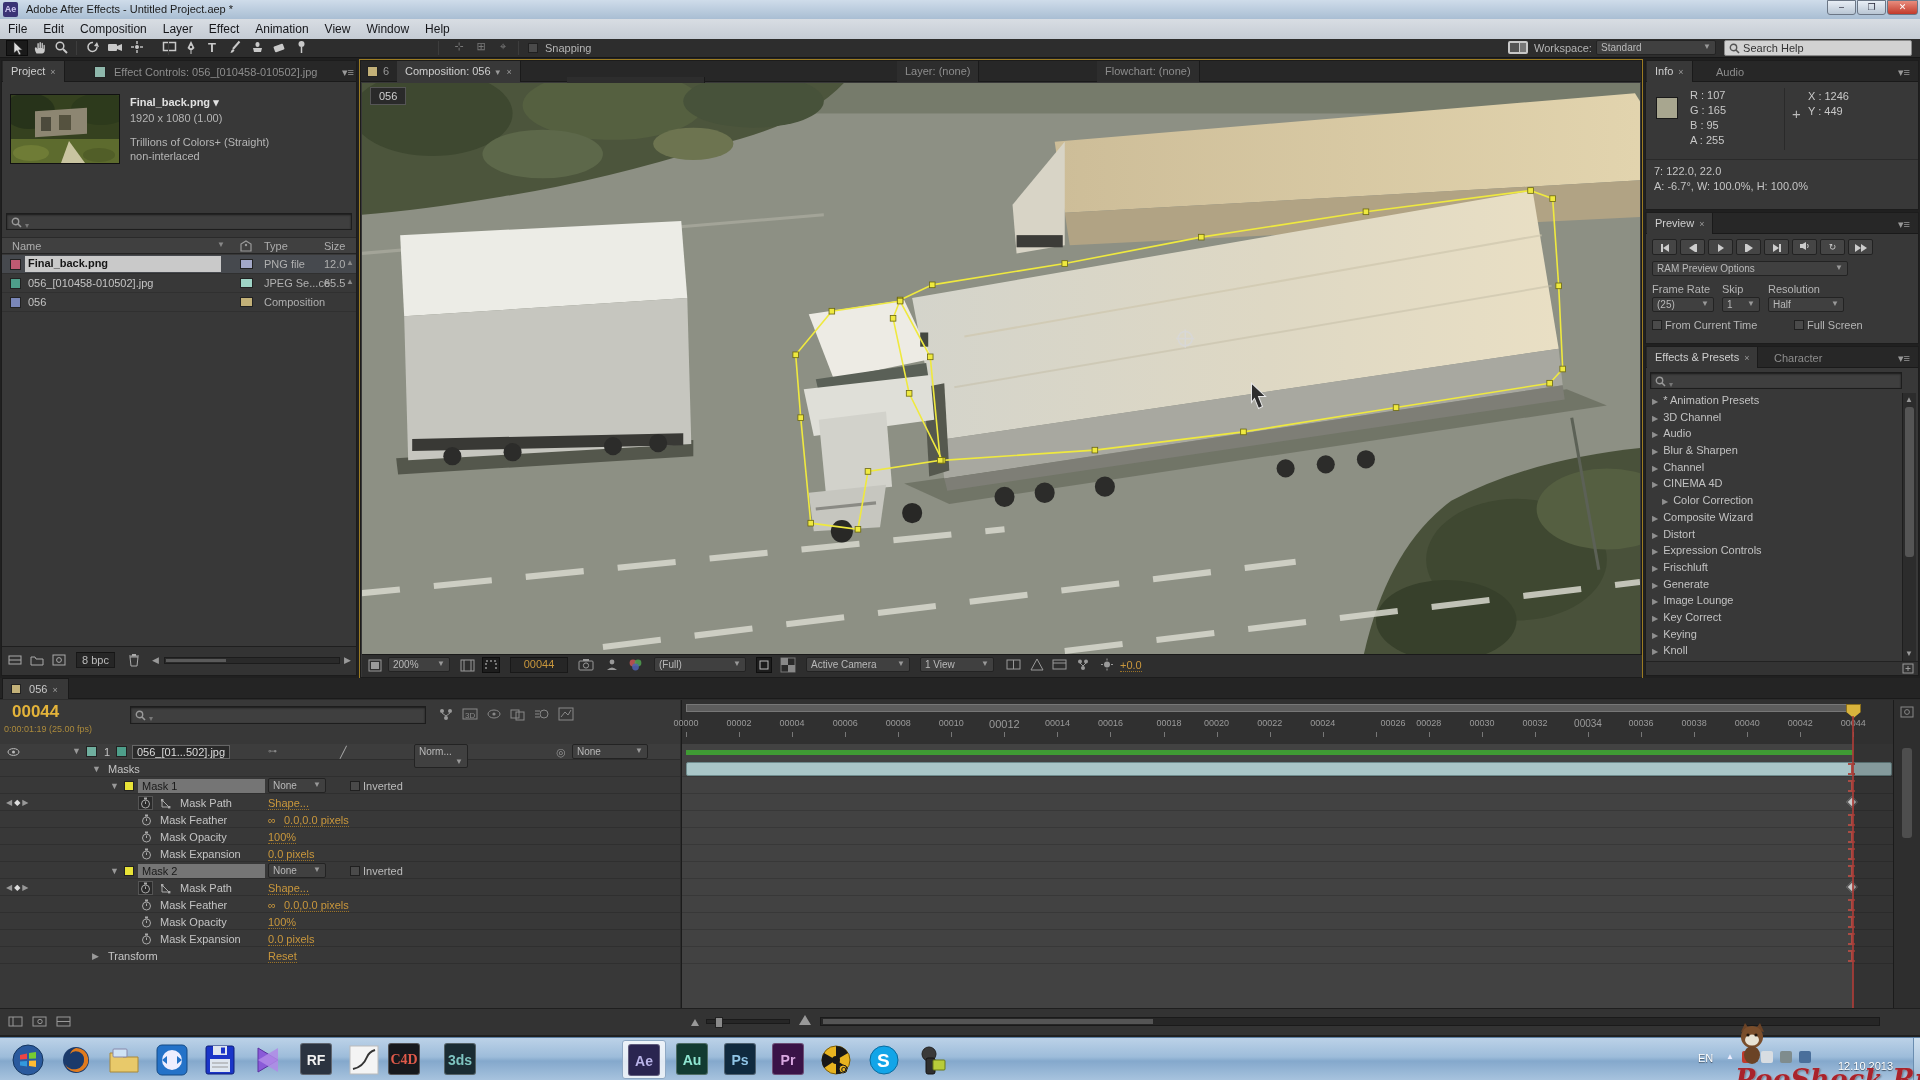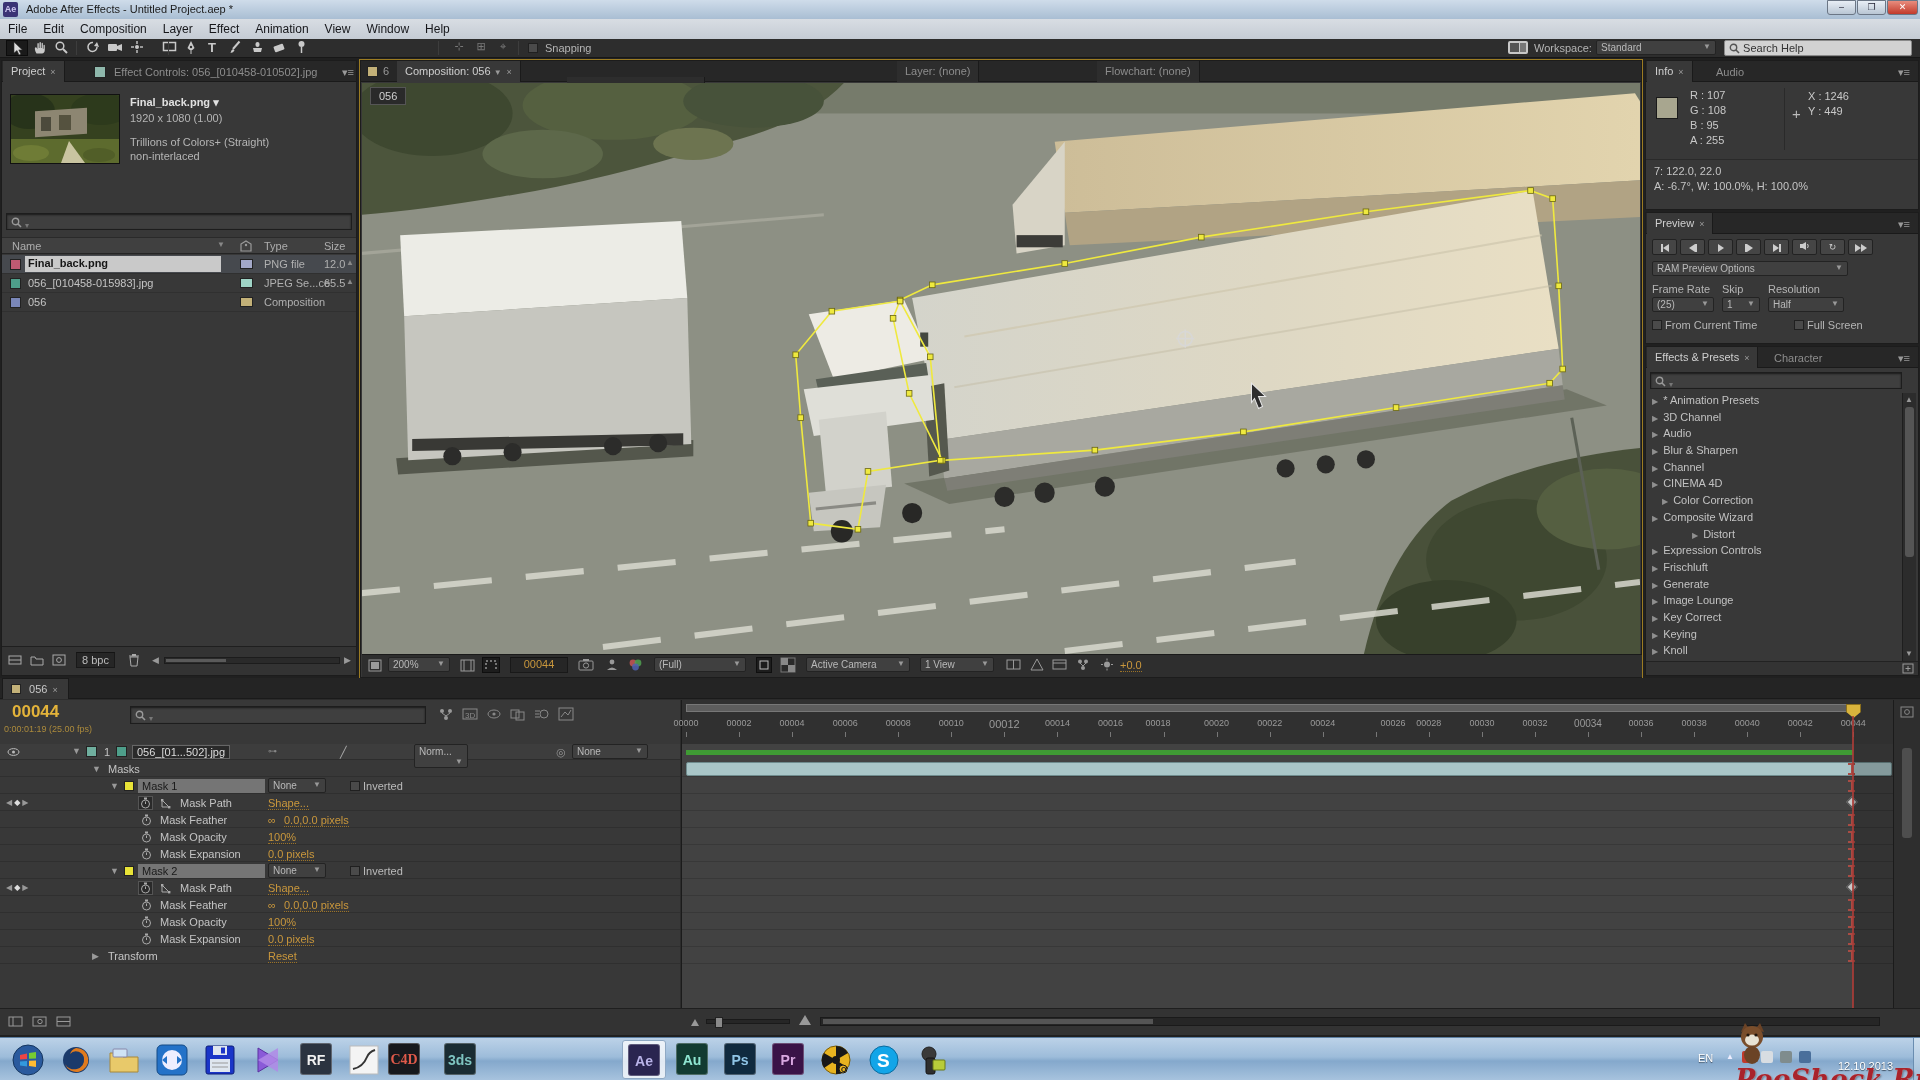--- a/index.html
+++ b/index.html
@@ -196,21 +196,21 @@
         <div style="position: relative; height: 19px; border-bottom: 1px solid rgb(48, 48, 48); background: rgb(70, 73, 78);">
           <span style="position:absolute;left:8px;top:4px;width:11px;height:11px;background:#c05a72;border:1px solid #222"></span>
           <span style="position:absolute;left:23px;top:1px;width:196px;height:16px;background:#c9c9c9;color:#161616;font-weight:bold;padding:1px 3px;white-space:nowrap;overflow:hidden">Final_back.png</span>
           <span style="position:absolute;left:238px;top:4px;width:13px;height:10px;background:#a3a8c8;border:1px solid #222"></span>
           <span style="position:absolute;left:262px;top:3px;color:#b0b0b0">PNG file</span>
           <span style="position:absolute;left:322px;top:3px;color:#b0b0b0">12.0</span>
           <span style="position:absolute;left:344px;top:3px;color:#8a8a8a;font-size:8px">▲</span>
         </div>
         <div style="position: relative; height: 19px; border-bottom: 1px solid rgb(48, 48, 48);">
           <span style="position:absolute;left:8px;top:4px;width:11px;height:11px;background:#4e9e8a;border:1px solid #222"></span>
-          <span style="position:absolute;left:26px;top:3px;color:#c4c4c4;white-space:nowrap">056_[010458-015983].jpg</span>
+          <span style="position:absolute;left:26px;top:3px;color:#c4c4c4;white-space:nowrap">056_[010458-010502].jpg</span>
           <span style="position:absolute;left:238px;top:4px;width:13px;height:10px;background:#9fd4c6;border:1px solid #222"></span>
           <span style="position:absolute;left:262px;top:3px;color:#b0b0b0">JPEG Se...ce</span>
           <span style="position:absolute;left:322px;top:3px;color:#b0b0b0">65.5</span>
           <span style="position:absolute;left:344px;top:3px;color:#8a8a8a;font-size:8px">▲</span>
         </div>
         <div style="position: relative; height: 19px; border-bottom: 1px solid rgb(48, 48, 48);">
           <span style="position:absolute;left:8px;top:4px;width:11px;height:11px;background:#7a87b8;border:1px solid #222"></span>
           <span style="position:absolute;left:26px;top:3px;color:#c4c4c4;white-space:nowrap">056</span>
           <span style="position:absolute;left:238px;top:4px;width:13px;height:10px;background:#c3b178;border:1px solid #222"></span>
           <span style="position:absolute;left:262px;top:3px;color:#b0b0b0">Composition</span>
@@ -453,21 +453,21 @@
 
   <div class="panel" style="left:1645px;top:60px;width:274px;height:150px">
     <div class="tabstrip">
       <div class="tab" style="left:1px"><span>Info</span><span class="x">×</span></div>
       <div class="abs" style="left:70px;top:5px;color:#8d8d8d">Audio</div>
       <div class="abs" style="left:252px;top:5px;color:#999">▾≡</div>
     </div>
     <div class="abs" style="left: 10px; top: 36px; width: 22px; height: 22px; border: 1px solid rgb(26, 26, 26); background: rgb(168, 166, 143);" id="info-swatch"></div>
     <div class="abs" style="left:44px;top:27px;line-height:15px">
       <div>R : 107</div>
-        <div>G : 108</div>
+        <div>G : 165</div>
         <div>B : 95</div>
         <div>A : 255</div>
     </div>
     <div class="abs" style="left:138px;top:27px;width:1px;height:62px;background:#2a2a2a"></div>
     <div class="abs" style="left:146px;top:44px;font-size:15px;color:#bbb">+</div>
     <div class="abs" style="left:162px;top:28px;line-height:15px">
       <div>X : 1246</div>
         <div>Y : 449</div>
     </div>
     <div class="abs" style="left:0;top:98px;width:272px;height:1px;background:#2a2a2a"></div>
@@ -510,21 +510,21 @@
     </div>
     <div id="effects-list" class="abs" style="left:0;top:46px;width:254px;height:268px">
         <div style="height: 16.7px; padding: 1px 0px 0px 6px; white-space: nowrap; color: rgb(194, 194, 194);"><span style="color:#8f8f8f;font-size:8px;margin-right:5px">▶</span>* Animation Presets</div>
         <div style="height: 16.7px; padding: 1px 0px 0px 6px; white-space: nowrap; color: rgb(194, 194, 194);"><span style="color:#8f8f8f;font-size:8px;margin-right:5px">▶</span>3D Channel</div>
         <div style="height: 16.7px; padding: 1px 0px 0px 6px; white-space: nowrap; color: rgb(194, 194, 194);"><span style="color:#8f8f8f;font-size:8px;margin-right:5px">▶</span>Audio</div>
         <div style="height: 16.7px; padding: 1px 0px 0px 6px; white-space: nowrap; color: rgb(194, 194, 194);"><span style="color:#8f8f8f;font-size:8px;margin-right:5px">▶</span>Blur &amp; Sharpen</div>
         <div style="height: 16.7px; padding: 1px 0px 0px 6px; white-space: nowrap; color: rgb(194, 194, 194);"><span style="color:#8f8f8f;font-size:8px;margin-right:5px">▶</span>Channel</div>
         <div style="height: 16.7px; padding: 1px 0px 0px 6px; white-space: nowrap; color: rgb(194, 194, 194);"><span style="color:#8f8f8f;font-size:8px;margin-right:5px">▶</span>CINEMA 4D</div>
         <div style="height: 16.7px; padding: 1px 0px 0px 16px; white-space: nowrap; color: rgb(194, 194, 194);"><span style="color:#8f8f8f;font-size:8px;margin-right:5px">▶</span>Color Correction</div>
         <div style="height: 16.7px; padding: 1px 0px 0px 6px; white-space: nowrap; color: rgb(194, 194, 194);"><span style="color:#8f8f8f;font-size:8px;margin-right:5px">▶</span>Composite Wizard</div>
-        <div style="height: 16.7px; padding: 1px 0px 0px 6px; white-space: nowrap; color: rgb(194, 194, 194); margin-left: 40px;"><span style="color:#8f8f8f;font-size:8px;margin-right:5px">▶</span>Distort</div>
+        <div style="height: 16.7px; padding: 1px 0px 0px 6px; white-space: nowrap; color: rgb(194, 194, 194);"><span style="color:#8f8f8f;font-size:8px;margin-right:5px">▶</span>Distort</div>
         <div style="height: 16.7px; padding: 1px 0px 0px 6px; white-space: nowrap; color: rgb(194, 194, 194);"><span style="color:#8f8f8f;font-size:8px;margin-right:5px">▶</span>Expression Controls</div>
         <div style="height: 16.7px; padding: 1px 0px 0px 6px; white-space: nowrap; color: rgb(194, 194, 194);"><span style="color:#8f8f8f;font-size:8px;margin-right:5px">▶</span>Frischluft</div>
         <div style="height: 16.7px; padding: 1px 0px 0px 6px; white-space: nowrap; color: rgb(194, 194, 194);"><span style="color:#8f8f8f;font-size:8px;margin-right:5px">▶</span>Generate</div>
         <div style="height: 16.7px; padding: 1px 0px 0px 6px; white-space: nowrap; color: rgb(194, 194, 194);"><span style="color:#8f8f8f;font-size:8px;margin-right:5px">▶</span>Image Lounge</div>
         <div style="height: 16.7px; padding: 1px 0px 0px 6px; white-space: nowrap; color: rgb(194, 194, 194);"><span style="color:#8f8f8f;font-size:8px;margin-right:5px">▶</span>Key Correct</div>
         <div style="height: 16.7px; padding: 1px 0px 0px 6px; white-space: nowrap; color: rgb(194, 194, 194);"><span style="color:#8f8f8f;font-size:8px;margin-right:5px">▶</span>Keying</div>
         <div style="height: 16.7px; padding: 1px 0px 0px 6px; white-space: nowrap; color: rgb(194, 194, 194);"><span style="color:#8f8f8f;font-size:8px;margin-right:5px">▶</span>Knoll</div>
       </div>
     <div class="abs" style="left:256px;top:46px;width:14px;height:268px;background:#2c2c2c;border-left:1px solid #1e1e1e">
       <div style="position:absolute;left:2px;top:2px;color:#999;font-size:8px">▲</div>
@@ -603,21 +603,21 @@
           <span style="position: absolute; left: 198.24px; top: 18px; width: 36px; text-align: center; font-size: 9px; color: rgb(154, 154, 154);">00008</span>
           <span style="position: absolute; left: 216.24px; top: 32px; width: 1px; height: 5px; background: rgb(119, 119, 119);"></span>
           <span style="position: absolute; left: 251.3px; top: 18px; width: 36px; text-align: center; font-size: 9px; color: rgb(154, 154, 154);">00010</span>
           <span style="position: absolute; left: 269.3px; top: 32px; width: 1px; height: 5px; background: rgb(119, 119, 119);"></span>
           <span style="position: absolute; left: 304.36px; top: 18px; width: 36px; text-align: center; font-size: 11px; color: rgb(154, 154, 154);">00012</span>
           <span style="position: absolute; left: 322.36px; top: 32px; width: 1px; height: 5px; background: rgb(119, 119, 119);"></span>
           <span style="position: absolute; left: 357.42px; top: 18px; width: 36px; text-align: center; font-size: 9px; color: rgb(154, 154, 154);">00014</span>
           <span style="position: absolute; left: 375.42px; top: 32px; width: 1px; height: 5px; background: rgb(119, 119, 119);"></span>
           <span style="position: absolute; left: 410.48px; top: 18px; width: 36px; text-align: center; font-size: 9px; color: rgb(154, 154, 154);">00016</span>
           <span style="position: absolute; left: 428.48px; top: 32px; width: 1px; height: 5px; background: rgb(119, 119, 119);"></span>
-          <span style="position: absolute; left: 463.54px; top: 18px; width: 36px; text-align: left; font-size: 9px; color: rgb(154, 154, 154);">00018</span>
+          <span style="position: absolute; left: 463.54px; top: 18px; width: 36px; text-align: right; font-size: 9px; color: rgb(154, 154, 154);">00018</span>
           <span style="position: absolute; left: 481.54px; top: 32px; width: 1px; height: 5px; background: rgb(119, 119, 119);"></span>
           <span style="position: absolute; left: 516.6px; top: 18px; width: 36px; text-align: center; font-size: 9px; color: rgb(154, 154, 154);">00020</span>
           <span style="position: absolute; left: 534.6px; top: 32px; width: 1px; height: 5px; background: rgb(119, 119, 119);"></span>
           <span style="position: absolute; left: 569.66px; top: 18px; width: 36px; text-align: center; font-size: 9px; color: rgb(154, 154, 154);">00022</span>
           <span style="position: absolute; left: 587.66px; top: 32px; width: 1px; height: 5px; background: rgb(119, 119, 119);"></span>
           <span style="position: absolute; left: 622.72px; top: 18px; width: 36px; text-align: center; font-size: 9px; color: rgb(154, 154, 154);">00024</span>
           <span style="position: absolute; left: 640.72px; top: 32px; width: 1px; height: 5px; background: rgb(119, 119, 119);"></span>
           <span style="position: absolute; left: 693px; top: 18px; width: 36px; text-align: center; font-size: 9px; color: rgb(154, 154, 154);">00026</span>
           <span style="position: absolute; left: 693.78px; top: 32px; width: 1px; height: 5px; background: rgb(119, 119, 119);"></span>
           <span style="position: absolute; left: 728.84px; top: 18px; width: 36px; text-align: center; font-size: 9px; color: rgb(154, 154, 154);">00028</span>

